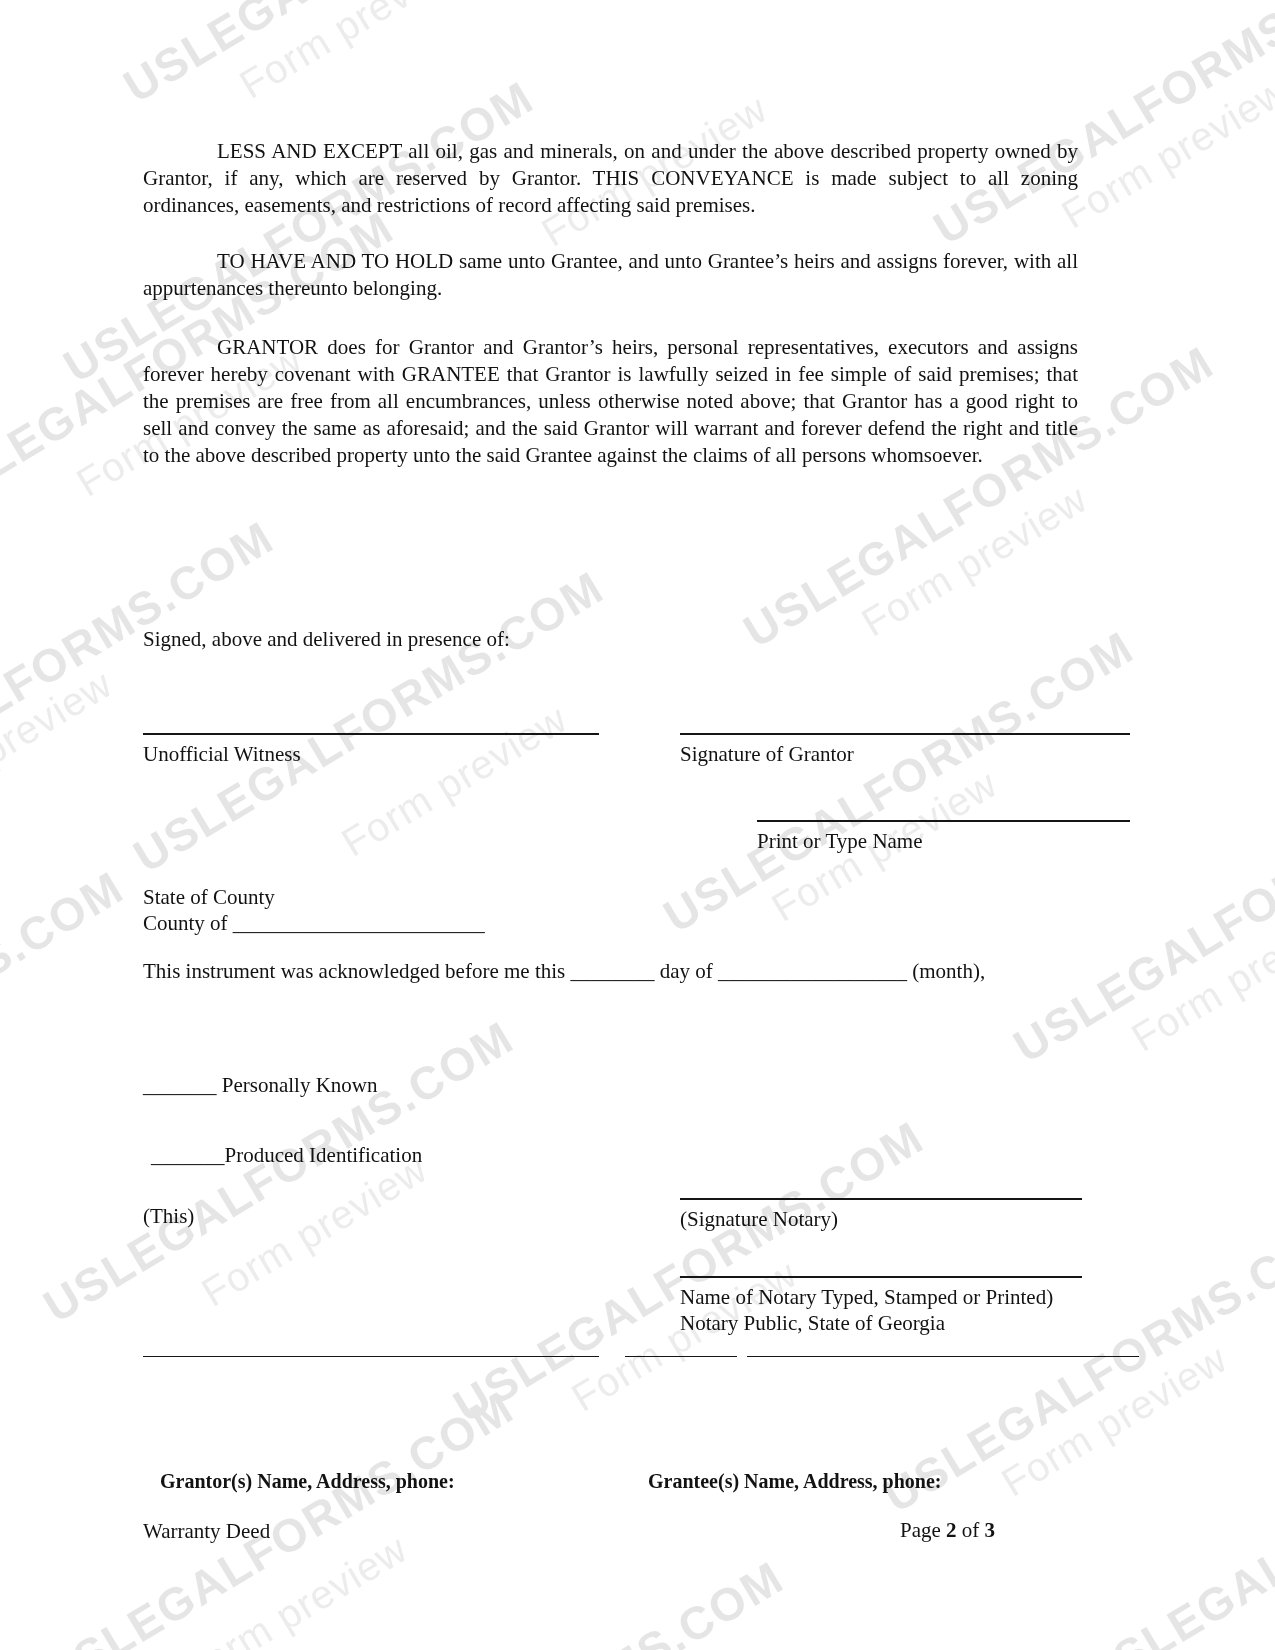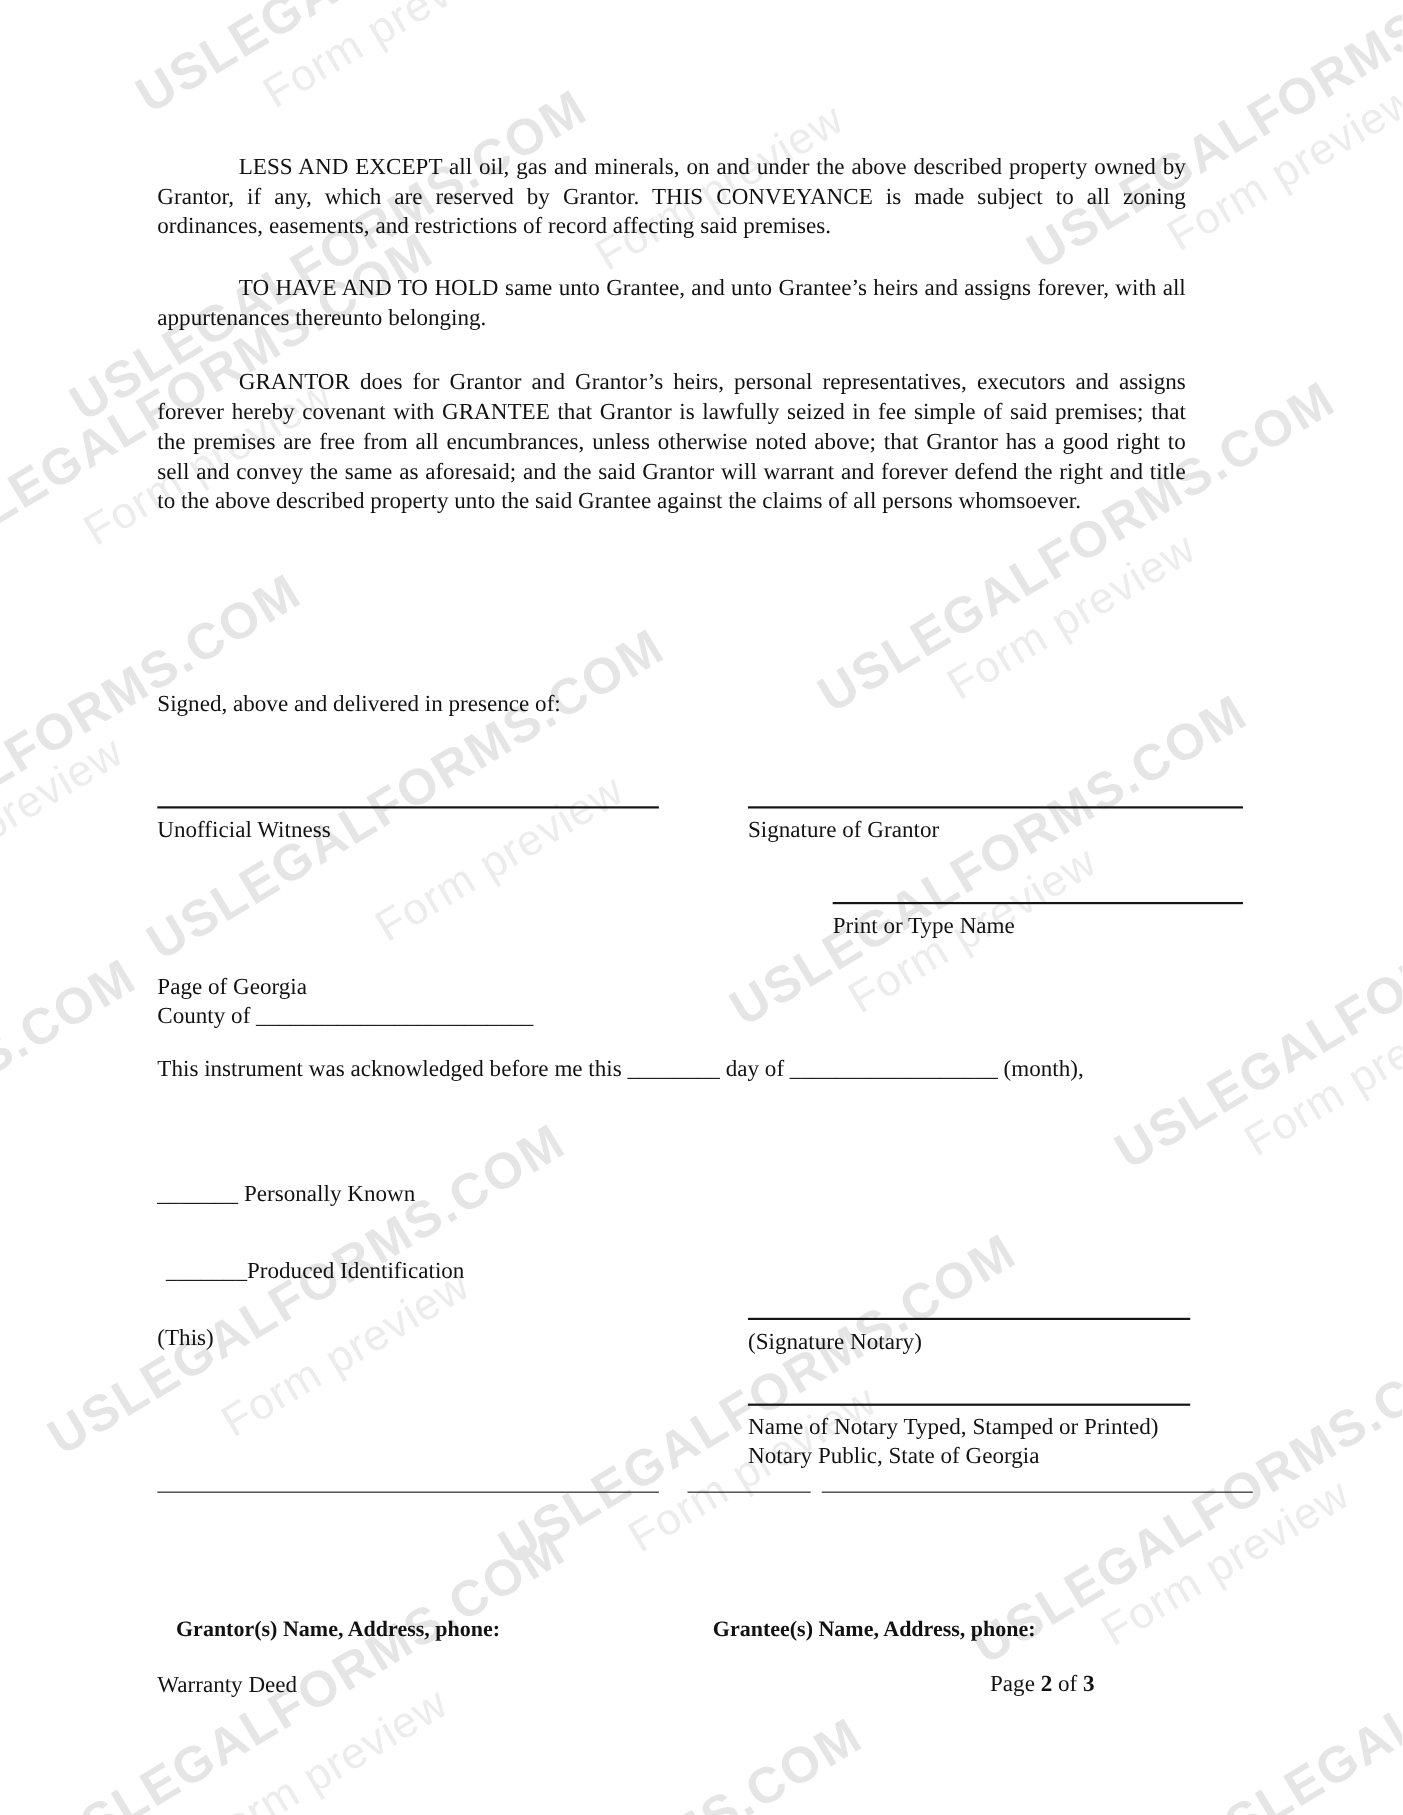--- a/index.html
+++ b/index.html
@@ -74,21 +74,21 @@
 
     <div class="abs rule" style="left:143px;top:733px;width:456px;"></div>
     <div class="abs lbl" style="left:143px;top:741px;">Unofficial Witness</div>
 
     <div class="abs rule" style="left:680px;top:733px;width:450px;"></div>
     <div class="abs lbl" style="left:680px;top:741px;">Signature of Grantor</div>
 
     <div class="abs rule" style="left:757px;top:820px;width:373px;"></div>
     <div class="abs lbl" style="left:757px;top:828px;">Print or Type Name</div>
 
-    <div class="abs lbl" style="left:143px;top:884px;">Page of Georgia</div>
+    <div class="abs lbl" style="left:143px;top:884px;">State of County</div>
     <div class="abs lbl" style="left:143px;top:910px;">County of ________________________</div>
 
     <div class="abs lbl" style="left:143px;top:958px;">This instrument was acknowledged before me this ________ day of __________________ (month),</div>
 
     <div class="abs lbl" style="left:143px;top:1072px;">_______ Personally Known</div>
     <div class="abs lbl" style="left:151px;top:1098px;margin-top:44px;">_______Produced Identification</div>
 
     <div class="abs lbl" style="left:143px;top:1203px;">(This)</div>
 
     <div class="abs rule" style="left:680px;top:1198px;width:402px;"></div>

